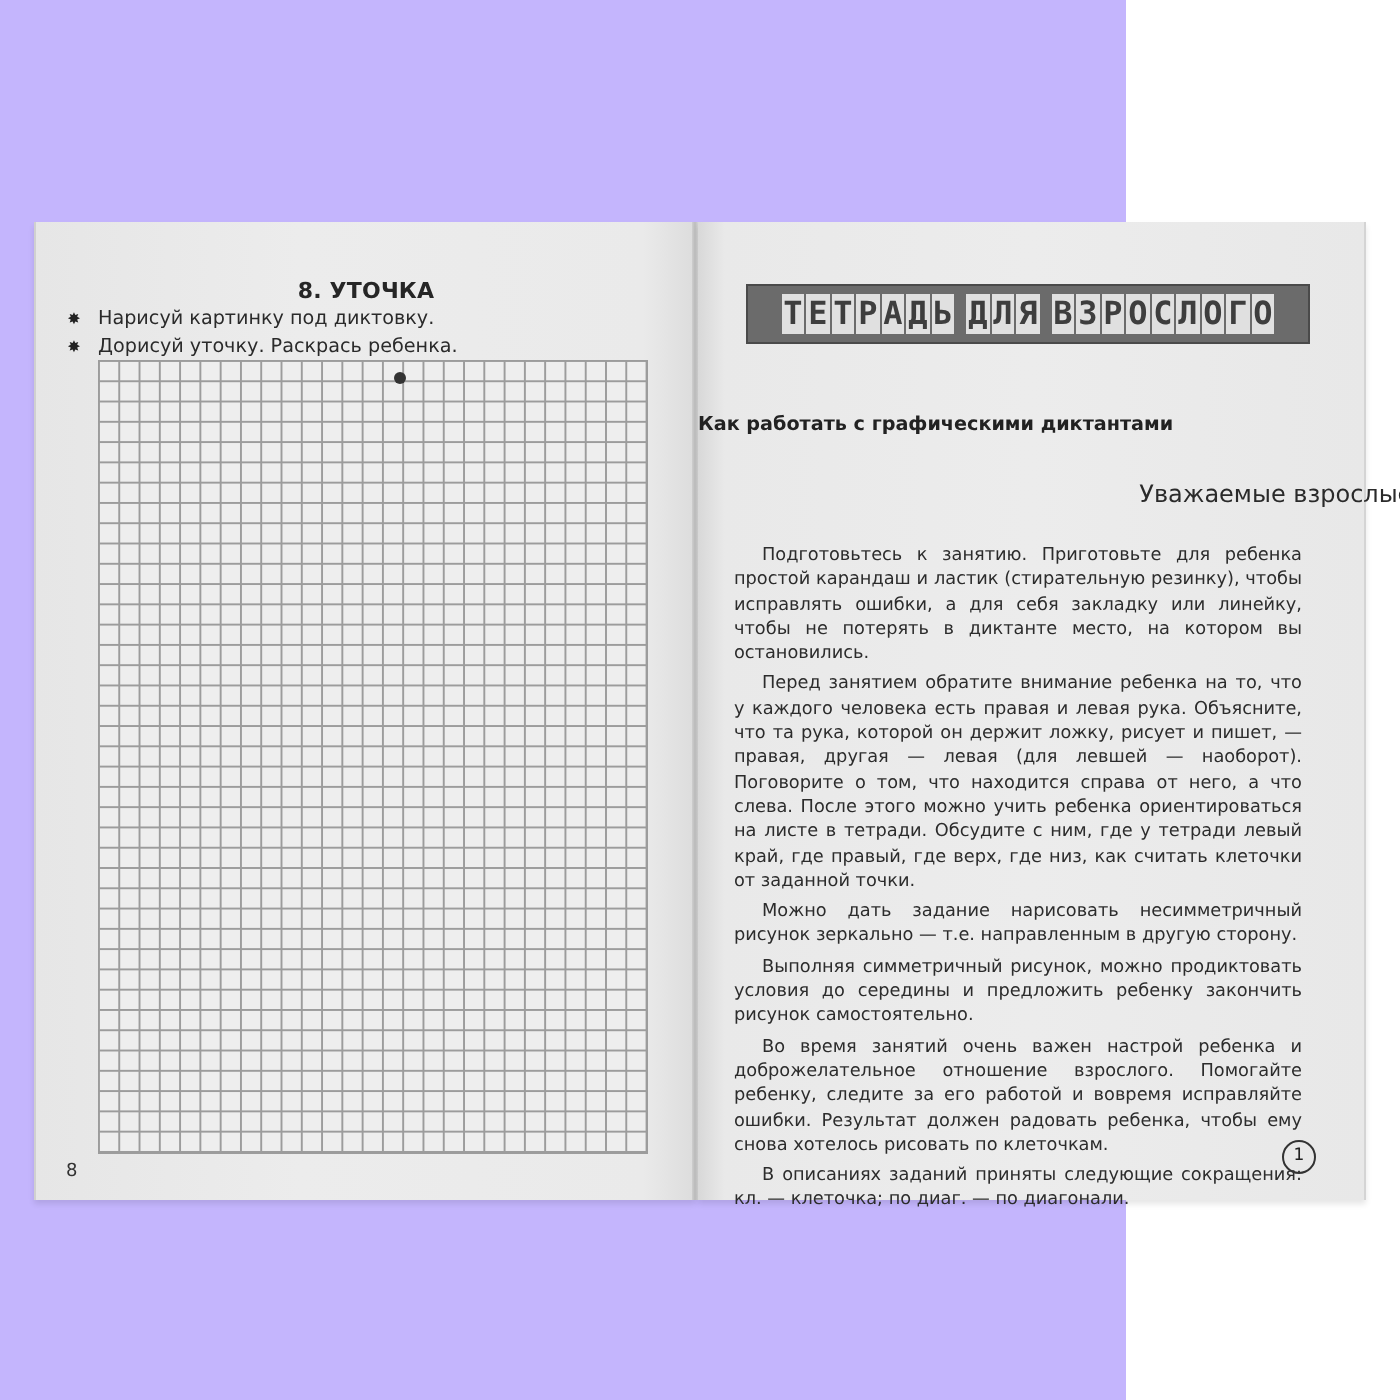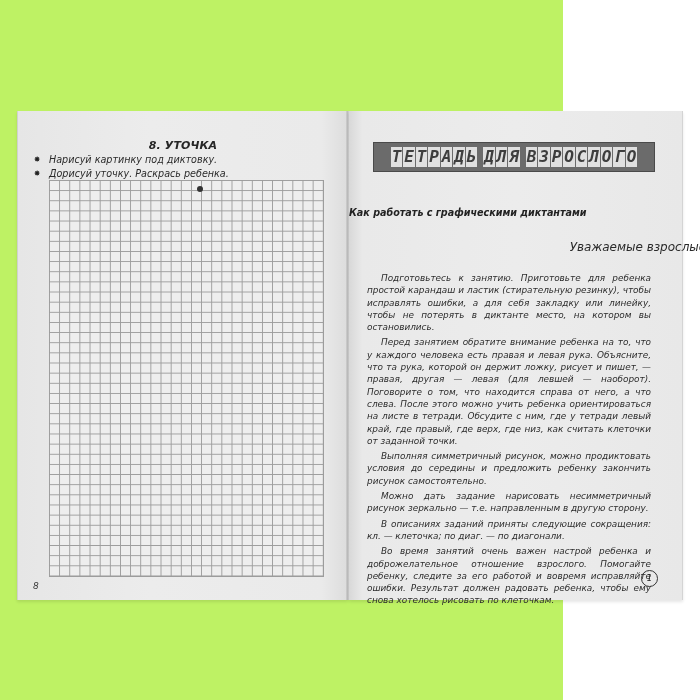--- a/index.html
+++ b/index.html
@@ -2,21 +2,21 @@
 <html><head>
   <meta charset="utf-8">
   <style>
     html, body {
       margin: 0; padding: 0;
       width: 700px; height: 700px;
       background: #ffffff;
       overflow: hidden;
       font-family: "DejaVu Sans", sans-serif;
     }
-    .scene { position: relative; width: 563px; height: 700px; background: #bef264; font-style: italic; }
+    .scene { position: relative; width: 563px; height: 700px; background: #c4b5fd; }
 
     .page {
       position: absolute;
       top: 111px;
       height: 489px;
       background: #ebebeb;
       box-shadow: 0 2px 3px rgba(0,0,0,0.10);
     }
     .page-left {
       left: 17px; width: 330px;
@@ -168,21 +168,21 @@
           <span class="banner-letter">О</span>
         </div>
     </div>
 
     <div class="heading">Как работать с графическими диктантами</div>
     <div class="greeting">Уважаемые взрослые!</div>
 
     <div class="body-text">
       <p>Подготовьтесь к занятию. Приготовьте для ребенка простой карандаш и ластик (стирательную резинку), чтобы исправлять ошибки, а для себя закладку или линейку, чтобы не потерять в диктанте место, на котором вы остановились.</p>
       <p>Перед занятием обратите внимание ребенка на то, что у каждого человека есть правая и левая рука. Объясните, что та рука, которой он держит ложку, рисует и пишет, — правая, другая — левая (для левшей — наоборот). Поговорите о том, что находится справа от него, а что слева. После этого можно учить ребенка ориентироваться на листе в тетради. Обсудите с ним, где у тетради левый край, где правый, где верх, где низ, как считать клеточки от заданной точки.</p>
+      <p>Можно дать задание нарисовать несимметричный рисунок зеркально — т.е. направленным в другую сторону.</p>
       <p>Выполняя симметричный рисунок, можно продиктовать условия до середины и предложить ребенку закончить рисунок самостоятельно.</p>
-      <p>Можно дать задание нарисовать несимметричный рисунок зеркально — т.е. направленным в другую сторону.</p>
+      <p>Во время занятий очень важен настрой ребенка и доброжелательное отношение взрослого. Помогайте ребенку, следите за его работой и вовремя исправляйте ошибки. Результат должен радовать ребенка, чтобы ему снова хотелось рисовать по клеточкам.</p>
       <p>В описаниях заданий приняты следующие сокращения: кл. — клеточка; по диаг. — по диагонали.</p>
-      <p>Во время занятий очень важен настрой ребенка и доброжелательное отношение взрослого. Помогайте ребенку, следите за его работой и вовремя исправляйте ошибки. Результат должен радовать ребенка, чтобы ему снова хотелось рисовать по клеточкам.</p>
     </div>
 
     <div class="page-num-right">1</div>
   </div>
 </div>
 
 </body></html>

